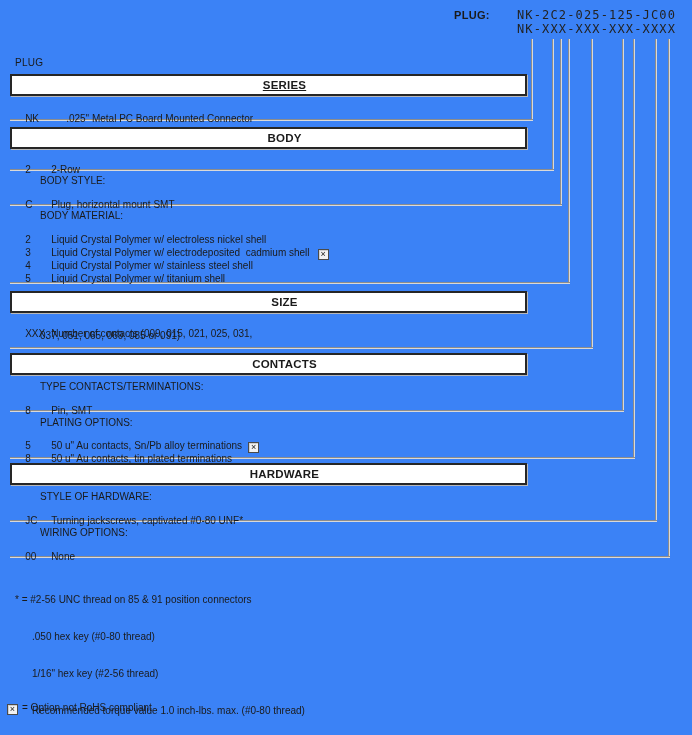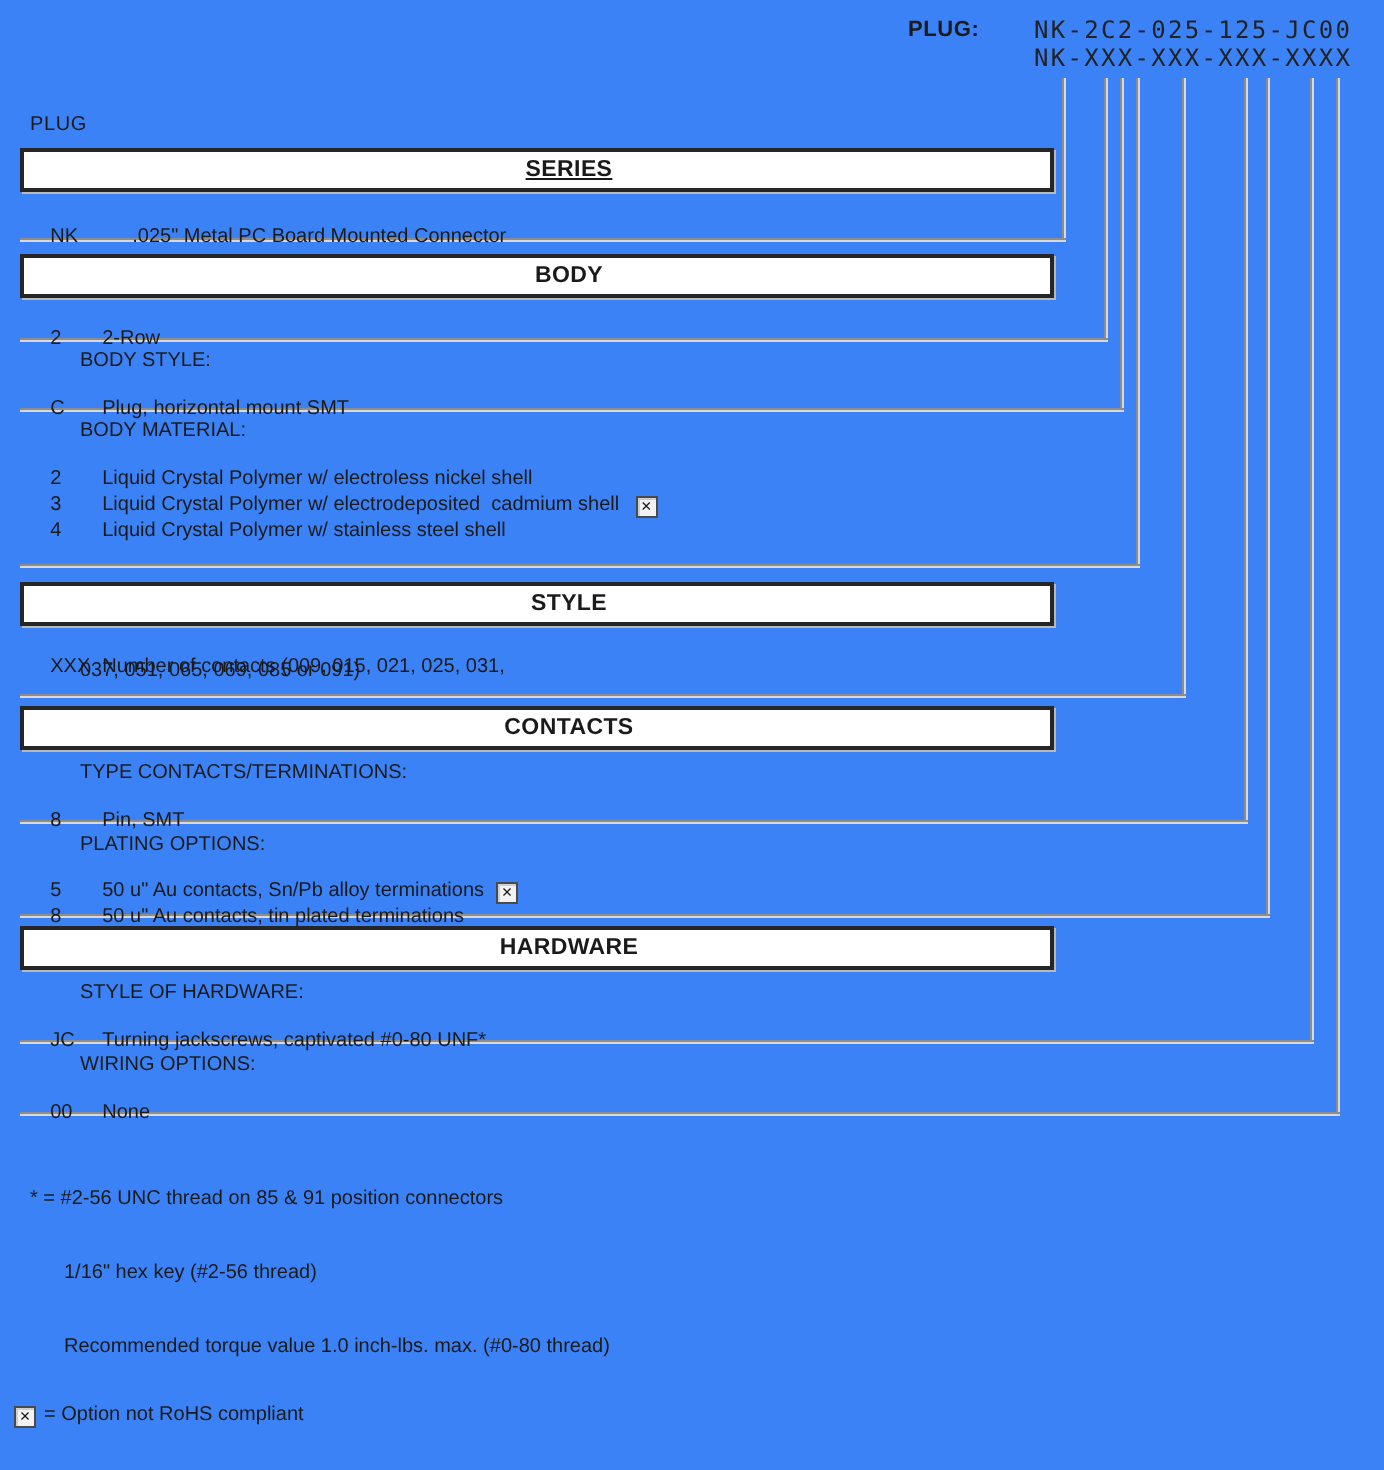--- a/index.html
+++ b/index.html
@@ -96,23 +96,26 @@
   <div class="subhdr" style="top:210px;">BODY MATERIAL:</div>
   <div class="row" style="top:223px;">
     <span class="code">2</span><span class="desc">Liquid Crystal Polymer w/ electroless nickel shell</span>
   </div>
   <div class="row" style="top:236px;">
     <span class="code">3</span><span class="desc">Liquid Crystal Polymer w/ electrodeposited  cadmium shell</span><span class="rohs-box">×</span>
   </div>
   <div class="row" style="top:249px;">
     <span class="code">4</span><span class="desc">Liquid Crystal Polymer w/ stainless steel shell</span>
   </div>
+  <div class="row" style="top:262px;">
+    <span class="code">5</span><span class="desc">Liquid Crystal Polymer w/ titanium shell</span>
+  </div>
 
   <div class="section-box" style="top:291px;">
-    <span>STYLE</span>
+    <span>SIZE</span>
   </div>
   <div class="row" style="top:317px;">
     <span class="code">XXX</span><span class="desc">Number of contacts (009, 015, 021, 025, 031,</span>
   </div>
   <div class="subhdr" style="top:330px;">037, 051, 065, 069, 085 or 091)</div>
 
   <div class="section-box" style="top:353px;">
     <span>CONTACTS</span>
   </div>
   <div class="subhdr" style="top:381px;">TYPE CONTACTS/TERMINATIONS:</div>
@@ -134,20 +137,21 @@
   <div class="row" style="top:504px;">
     <span class="code">JC</span><span class="desc">Turning jackscrews, captivated #0-80 UNF*</span>
   </div>
   <div class="subhdr" style="top:527px;">WIRING OPTIONS:</div>
   <div class="row" style="top:540px;">
     <span class="code">00</span><span class="desc">None</span>
   </div>
 
   <div class="footnotes">
     <div>* = #2-56 UNC thread on 85 &amp; 91 position connectors</div>
+    <div class="indent">.050 hex key (#0-80 thread)</div>
     <div class="indent">1/16" hex key (#2-56 thread)</div>
     <div class="indent">Recommended torque value 1.0 inch-lbs. max. (#0-80 thread)</div>
     
     
     
     
     
   </div>
 
   <div class="legend">

